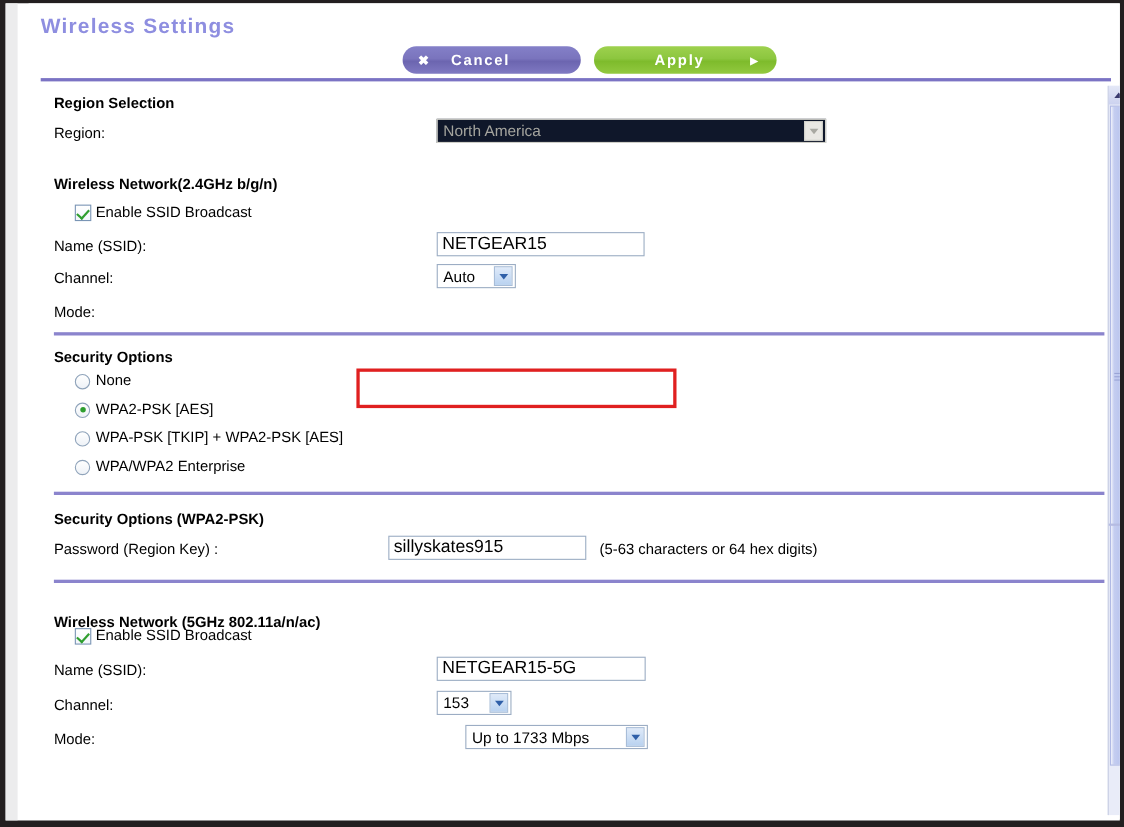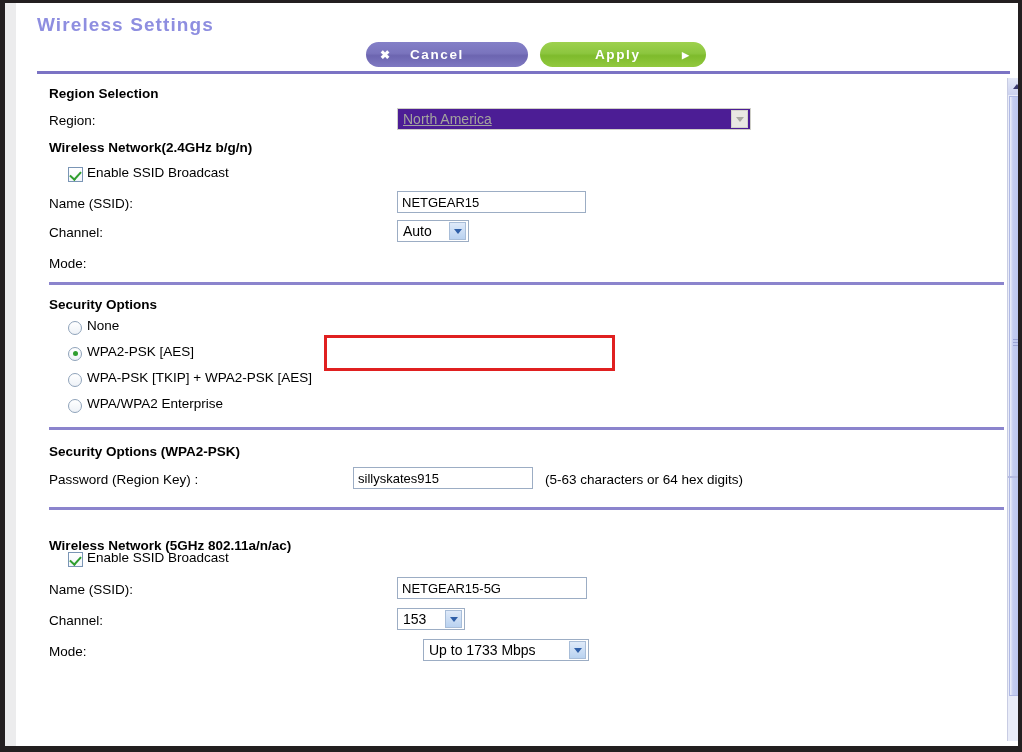--- a/index.html
+++ b/index.html
@@ -121,21 +121,21 @@
     color: #000000;
     position: absolute;
     left: 12px;
     white-space: nowrap;
   }
   .ctl { position: absolute; }
 
   
   input.txt {
     font-family: "Liberation Sans", sans-serif;
-    font-size: 13px;
+    font-size: 16px;
     color: #000;
     height: 22px;
     padding: 1px 4px;
     border: 1px solid #9cadc4;
     background: #fff;
     outline: none;
   }
   .sel {
     display: inline-flex;
     align-items: center;
@@ -156,25 +156,24 @@
     display: flex; align-items: center; justify-content: center;
   }
   .sel .arw::after {
     content: "";
     width: 0; height: 0;
     border-left: 4px solid transparent;
     border-right: 4px solid transparent;
     border-top: 5px solid #2f5fa8;
   }
   .sel.disabled {
-    background: #4c1d95;
+    background: #0f172a;
     border-color: #cfcfc8;
     color: #a4a49e;
     cursor: default;
-    text-decoration: underline;
   }
   .sel.disabled .arw {
     background: #e9e8e3;
     border-color: #d2d2cb;
   }
   .sel.disabled .arw::after { border-top-color: #a9a9a2; }
 
   
   .cb {
     width: 15px; height: 15px;
@@ -312,21 +311,21 @@
         </div>
 
         <div class="row" style="height:29px;">
           <span class="lbl-txt" style="top:7px;">Region:</span>
           <div class="ctl sel disabled" style="left:360px; top:2px; width:354px;">
             <span class="val">North America</span>
             <span class="arw"></span>
           </div>
         </div>
 
-        <div class="row" style="height:26px;">
+        <div class="row" style="height:26px;margin-top:20px;">
           <span class="sec-head" style="top:5px;">Wireless Network(2.4GHz b/g/n)</span>
         </div>
 
         <div class="row" style="height:27px;">
           <span class="ctl cb on" style="left:31px; top:4px;"></span>
           <span class="lbl-txt" style="left:50px; top:4px;">Enable SSID Broadcast</span>
         </div>
 
         <div class="row" style="height:31px;">
           <span class="lbl-txt" style="top:8px;">Name (SSID):</span>

